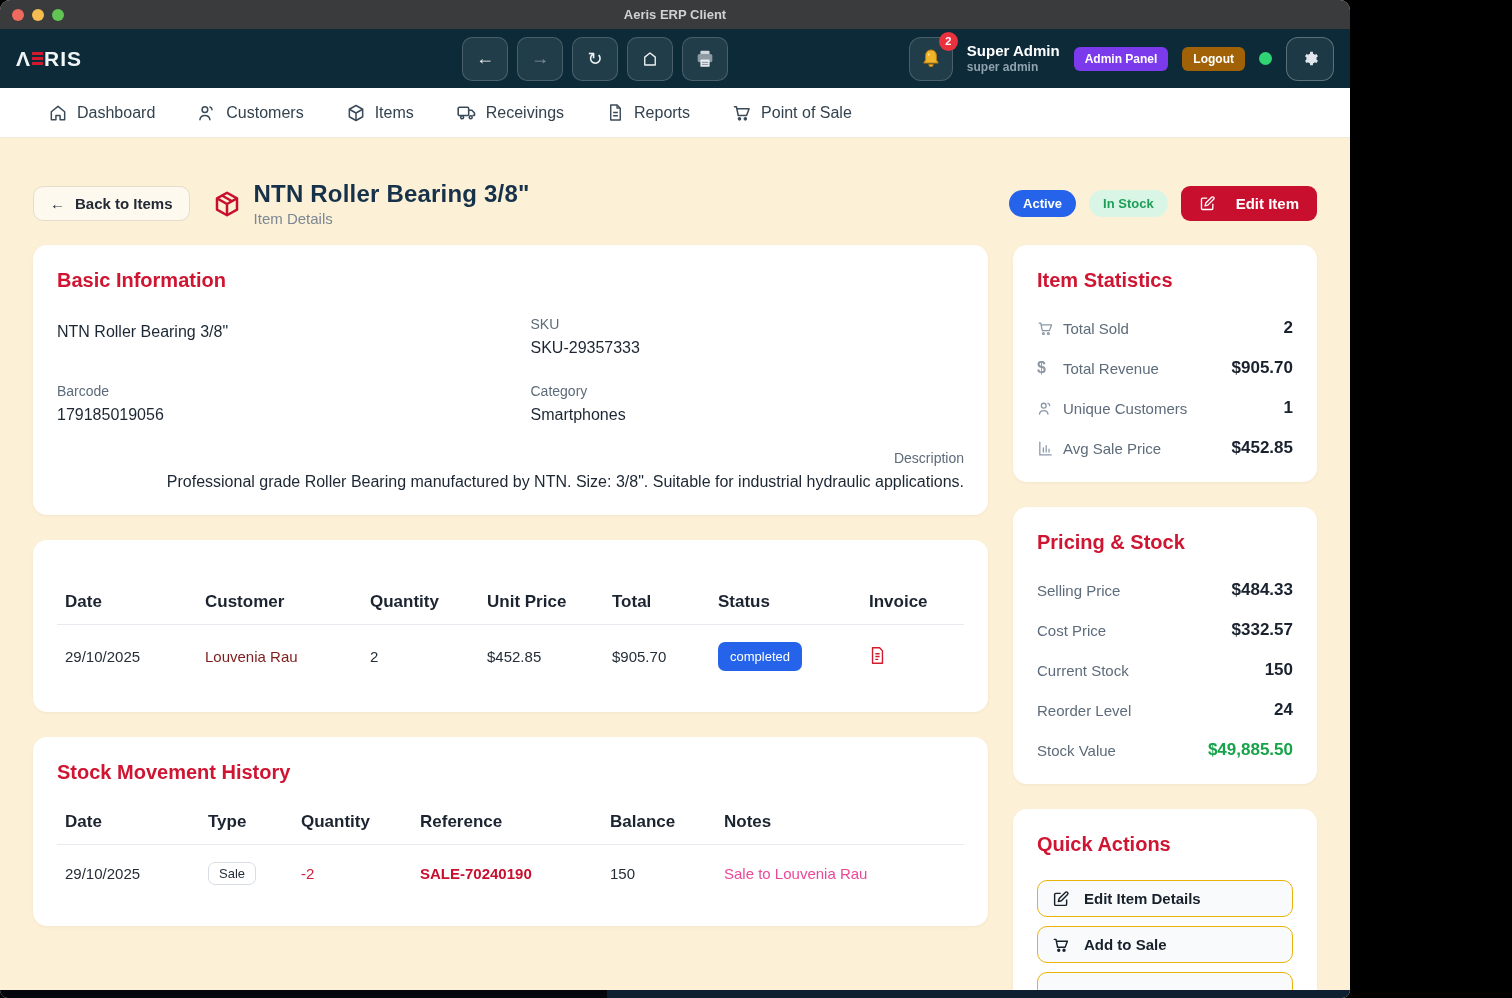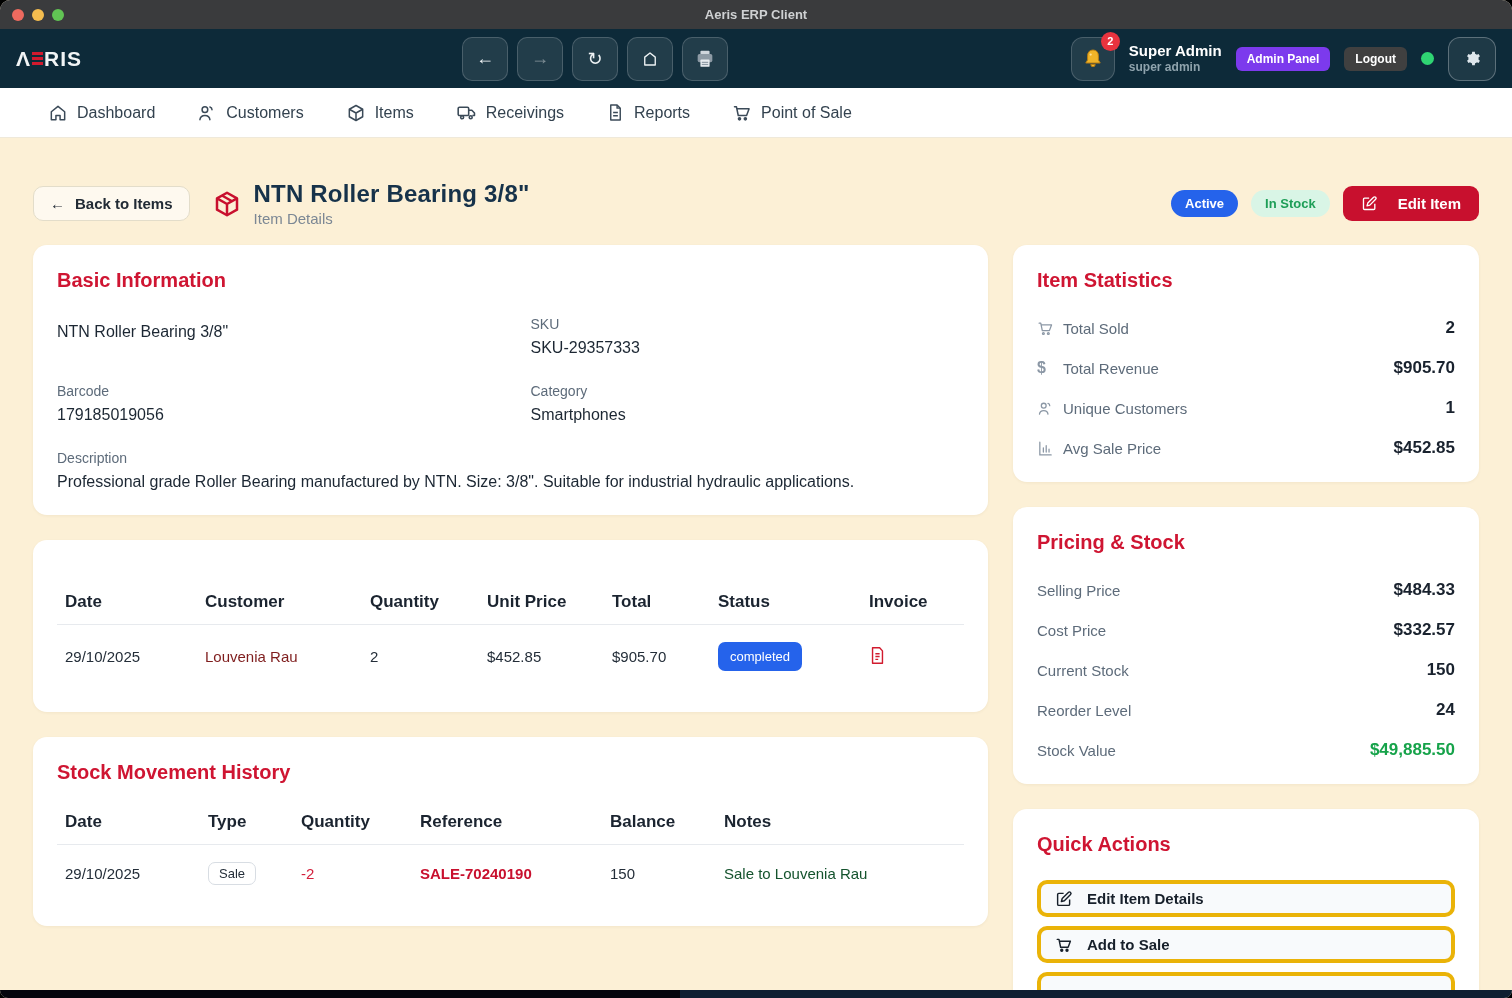--- a/index.html
+++ b/index.html
@@ -1,17 +1,17 @@
 <!DOCTYPE html>
 <html><head>
 <meta charset="utf-8">
 <style>
   * { margin:0; padding:0; box-sizing:border-box; }
   html,body { width:1512px; height:998px; background:#000; font-family:"Liberation Sans", sans-serif; }
-  .window { width:1512px; height:998px; border-radius:10px 10px 8px 8px; overflow:hidden; display:flex; flex-direction:column; background:#fcf0d6; }
+  .window { width:1350px; height:998px; border-radius:10px 10px 8px 8px; overflow:hidden; display:flex; flex-direction:column; background:#fcf0d6; }
 
   
   .titlebar { height:29px; background:#3a3b3d; display:flex; align-items:center; position:relative; flex:0 0 auto; }
   .traffic { display:flex; gap:8px; margin-left:12px; }
   .light { width:12px; height:12px; border-radius:50%; }
   .light.red { background:#ee6a5f; } .light.yellow { background:#f5bd4f; } .light.green { background:#61c454; }
   .win-title { position:absolute; left:0; right:0; text-align:center; color:#cfd1d3; font-size:13px; font-weight:bold; }
 
   
   .app-header { height:59px; background:#0d2a39; display:flex; align-items:center; padding:0 16px; flex:0 0 auto; position:relative; }
@@ -23,21 +23,21 @@
   .tbtn { width:46px; height:44px; border-radius:10px; background:rgba(255,255,255,.09); border:1px solid rgba(255,255,255,.18); color:#eef3f5; font-size:18px; display:flex; align-items:center; justify-content:center; cursor:pointer; }
   .tbtn.dim { color:rgba(255,255,255,.42); }
   .header-right { margin-left:auto; display:flex; align-items:center; gap:14px; }
   .bell-btn { width:44px; height:44px; border-radius:12px; background:rgba(255,255,255,.09); border:1px solid rgba(255,255,255,.18); display:flex; align-items:center; justify-content:center; position:relative; cursor:pointer; }
   .bell-badge { position:absolute; top:-6px; right:-6px; min-width:19px; height:19px; border-radius:50%; background:#e8333f; color:#fff; font-size:11px; font-weight:bold; display:flex; align-items:center; justify-content:center; }
   .user-block { line-height:1.2; }
   .user-name { color:#ffffff; font-size:15px; font-weight:bold; }
   .user-role { color:#8fa3ad; font-size:12px; font-weight:bold; }
   .pill { border:none; border-radius:6px; color:#fff; font-size:12px; font-weight:bold; padding:5px 11px; cursor:pointer; }
   .pill.purple { background:#7c3aed; }
-  .pill.red { background:#404040; }
+  .pill.red { background:#a16207; }
   .status-dot { width:13px; height:13px; border-radius:50%; background:#2fd573; }
   .gear-btn { width:48px; height:44px; border-radius:12px; background:rgba(255,255,255,.07); border:1px solid rgba(255,255,255,.28); display:flex; align-items:center; justify-content:center; cursor:pointer; }
 
   
   .nav-bar { height:50px; background:#ffffff; border-bottom:1px solid #efe9da; display:flex; align-items:center; gap:42px; padding:0 48px; flex:0 0 auto; }
   .nav-item { display:flex; align-items:center; gap:9px; color:#33424f; font-size:16px; cursor:pointer; }
   .nav-item svg { stroke:#3b4a58; }
 
   
   .content { flex:1 1 auto; padding:0 33px; overflow:hidden; }
@@ -55,45 +55,45 @@
 
   .layout { display:grid; grid-template-columns:955px 1fr; gap:25px; margin-top:18px; align-items:start; }
   .card { background:#fff; border-radius:14px; padding:24px; box-shadow:0 1px 3px rgba(90,70,20,.06); }
   .card + .card { margin-top:25px; }
   .card-title { color:#cf1532; font-size:20px; font-weight:bold; }
 
   
   .info-grid { display:grid; grid-template-columns:1fr 1fr; column-gap:40px; row-gap:26px; margin-top:24px; }
   .field-label { font-size:14px; color:#5d6b7a; }
   .field-value { font-size:16px; color:#1c2733; margin-top:7px; }
-  .field.full { grid-column:1 / span 2; }
+  .field.full { grid-column:1 / span 2;text-align:right; }
 
   
   table { border-collapse:collapse; width:100%; margin-top:20px; }
   th { text-align:left; font-size:17px; font-weight:bold; color:#1b2430; padding:8px 8px 12px 8px; border-bottom:1px solid #e7eaee; }
   td { font-size:15px; color:#242e39; padding:17px 8px; }
   .link { color:#7f1d1d; cursor:pointer; }
   .status-pill { background:#2563eb; color:#fff; font-size:13px; border-radius:7px; padding:7px 12px; display:inline-block; }
   .type-chip { display:inline-block; border:1px solid #d8dde3; border-radius:7px; background:#fff; color:#242e39; font-size:13px; padding:3px 10px; }
   .neg { color:#d3203c; }
   .ref { color:#c8102e; font-weight:bold; }
-  .muted { color:#14532d; }
+  .muted { color:#ec4899; }
   .invoice-btn { background:none; border:none; cursor:pointer; padding:0; }
 
   
   .stat-rows { margin-top:26px; display:flex; flex-direction:column; gap:20px; }
   .stat-row { display:flex; align-items:center; height:20px; }
   .stat-row .s-icon { width:26px; color:#8b97a5; display:flex; align-items:center; }
   .stat-label { font-size:15px; color:#5d6b7a; }
   .stat-value { margin-left:auto; font-size:17px; font-weight:bold; color:#19222e; }
   .stat-value.green { color:#16a34a; }
   .dollar-glyph { font-size:16px; color:#8b97a5; font-weight:bold; width:26px; display:inline-block; }
 
   .qa-list { margin-top:24px; display:flex; flex-direction:column; gap:9px; }
-  .qa-btn { display:flex; align-items:center; gap:14px; background:#f8fafc; border:4px solid #eab308; border-radius:10px; height:37px; padding:0 14px; font-size:15px; font-weight:bold; color:#17202b; cursor:pointer; font-family:inherit; }
+  .qa-btn { display:flex; align-items:center; gap:14px; background:#f8fafc; border:1px solid #eab308; border-radius:10px; height:37px; padding:0 14px; font-size:15px; font-weight:bold; color:#17202b; cursor:pointer; font-family:inherit; }
 
   .bottom-bar { height:8px; flex:0 0 auto; background:linear-gradient(90deg,#05050d 0%,#05050d 45%,#0e1f31 45%,#0e1f31 100%); }
 
   svg { display:block; }
 </style>
 </head>
 <body>
 
 <div class="window">
 

